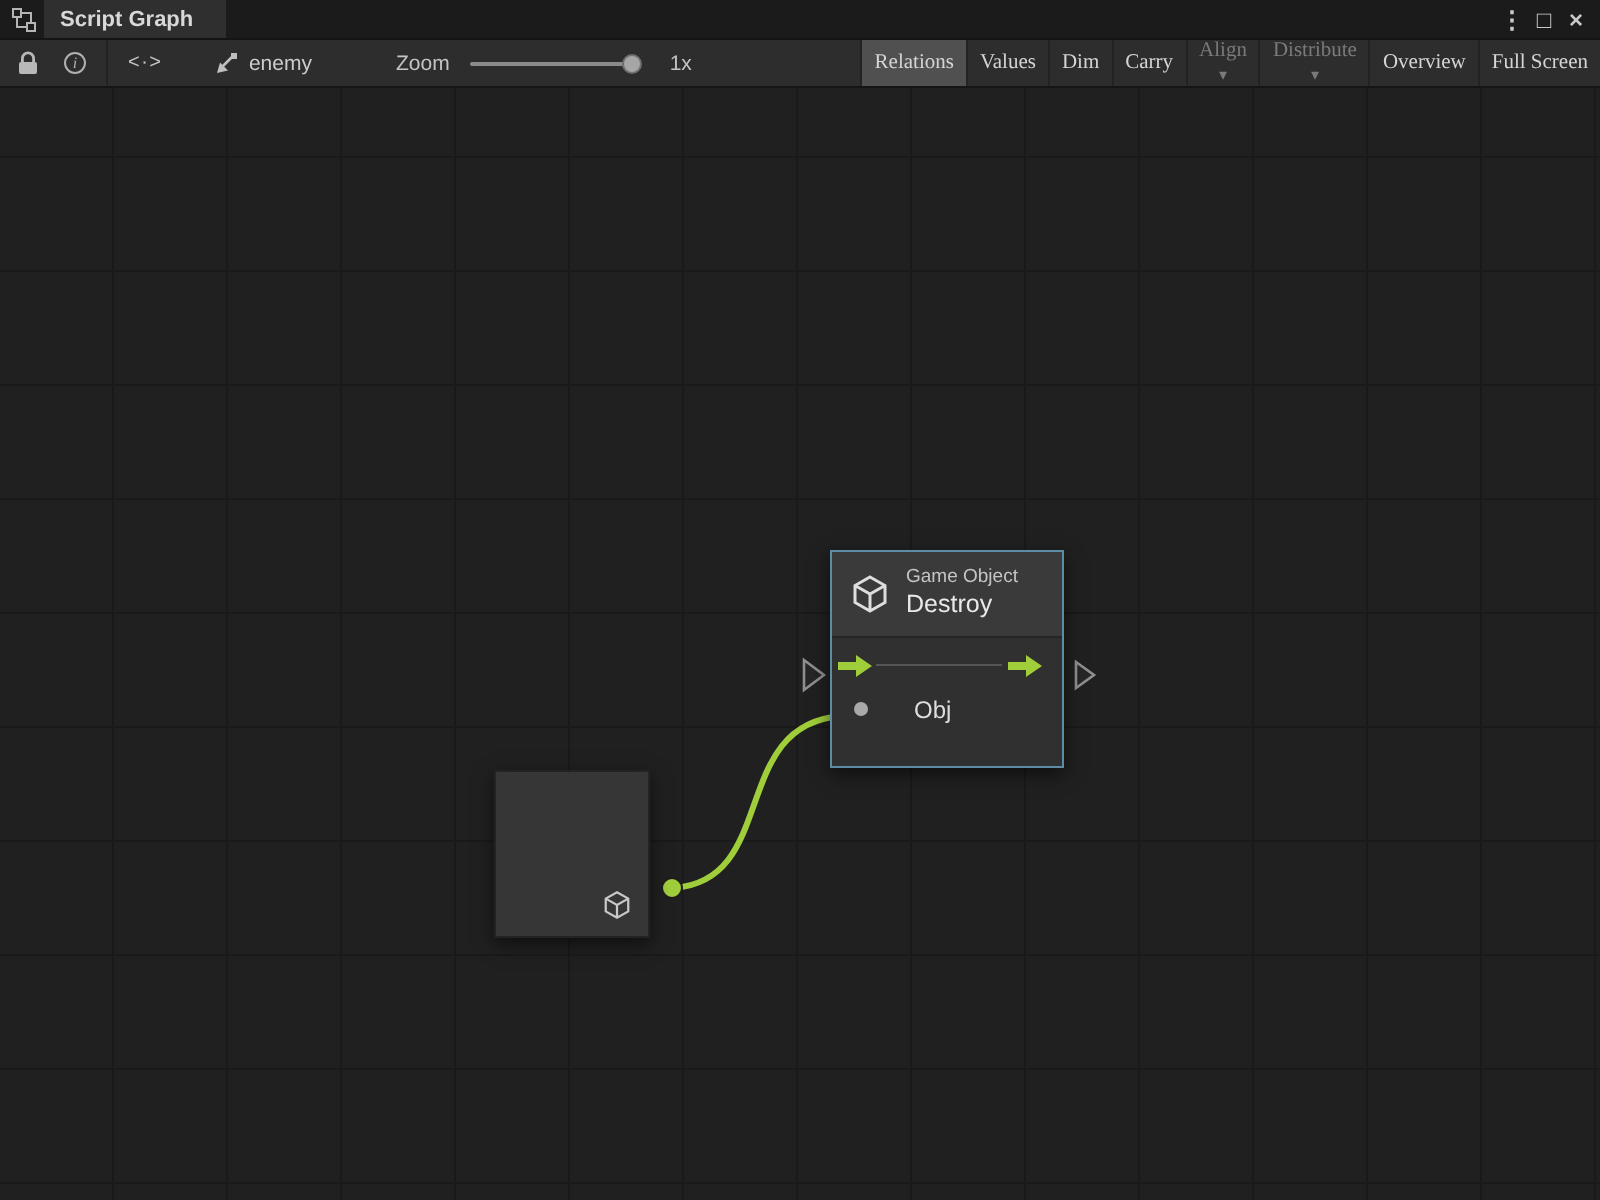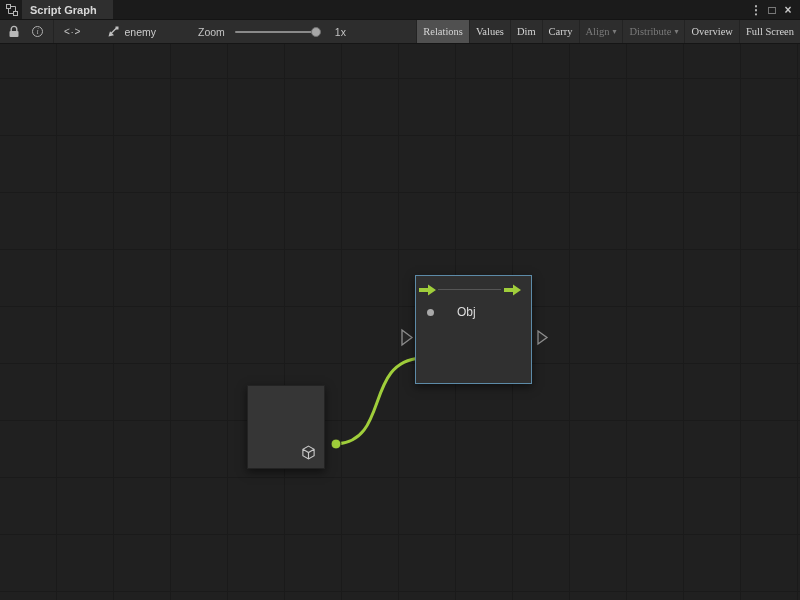--- a/index.html
+++ b/index.html
@@ -59,21 +59,21 @@
   }
   .zoom-value { margin-left: 18px; color: #c4c4c4; }
   .tb-buttons { margin-left: auto; display: flex; align-items: stretch; height: 100%; }
   .tbtn {
     background: none; border: none; border-left: 1px solid #232323;
     color: #d5d5d5; font-size: 10.5px; padding: 0 6px;
     display: flex; align-items: center; gap: 3px;
     font-family: Liberation Serif, serif; cursor: default;
   }
   .tbtn.active { background: #505050; }
-  .tbtn.disabled { color: #7a7a7a; }
+  .tbtn.disabled { color: #7a7a7a; flex-direction: column; }
   .caret { font-size: 8px; line-height: 1; }
 
   
   .canvas {
     position: relative; width: 800px; height: 556px;
     background-color: #202020;
     background-image:
       linear-gradient(to right, #1a1a1a 1px, transparent 1px),
       linear-gradient(to bottom, #1a1a1a 1px, transparent 1px);
     background-size: 57px 57px, 57px 57px;
@@ -193,20 +193,31 @@
 
   <div class="node this-node">
     <span class="this-cube ticon">
       <svg width="15" height="15" viewBox="0 0 16 16">
         <path d="M8 1.2 L14 4.6 L14 11.4 L8 14.8 L2 11.4 L2 4.6 Z M2 4.6 L8 8 L14 4.6 M8 8 L8 14.8" fill="none" stroke="#c8c8c8" stroke-width="1.2"></path>
       </svg>
     </span>
   </div>
 
   <div class="node destroy-node">
+    <div class="destroy-header">
+      <span class="ticon">
+        <svg width="20" height="20" viewBox="0 0 16 16">
+          <path d="M8 1.2 L14 4.6 L14 11.4 L8 14.8 L2 11.4 L2 4.6 Z M2 4.6 L8 8 L14 4.6 M8 8 L8 14.8" fill="none" stroke="#dedede" stroke-width="1.2"></path>
+        </svg>
+      </span>
+      <span class="destroy-titles">
+        <span class="destroy-category">Game Object</span>
+        <span class="destroy-title">Destroy</span>
+      </span>
+    </div>
     <div class="flow-row">
       <span class="relation-line"></span>
       <span class="flow-in ticon">
         <svg width="18" height="12" viewBox="0 0 18 12">
           <polygon points="0,4 9,4 9,0.5 17,6 9,11.5 9,8 0,8" class="green-fill"></polygon>
         </svg>
       </span>
       <span class="flow-out ticon">
         <svg width="18" height="12" viewBox="0 0 18 12">
           <polygon points="0,4 9,4 9,0.5 17,6 9,11.5 9,8 0,8" class="green-fill"></polygon>

